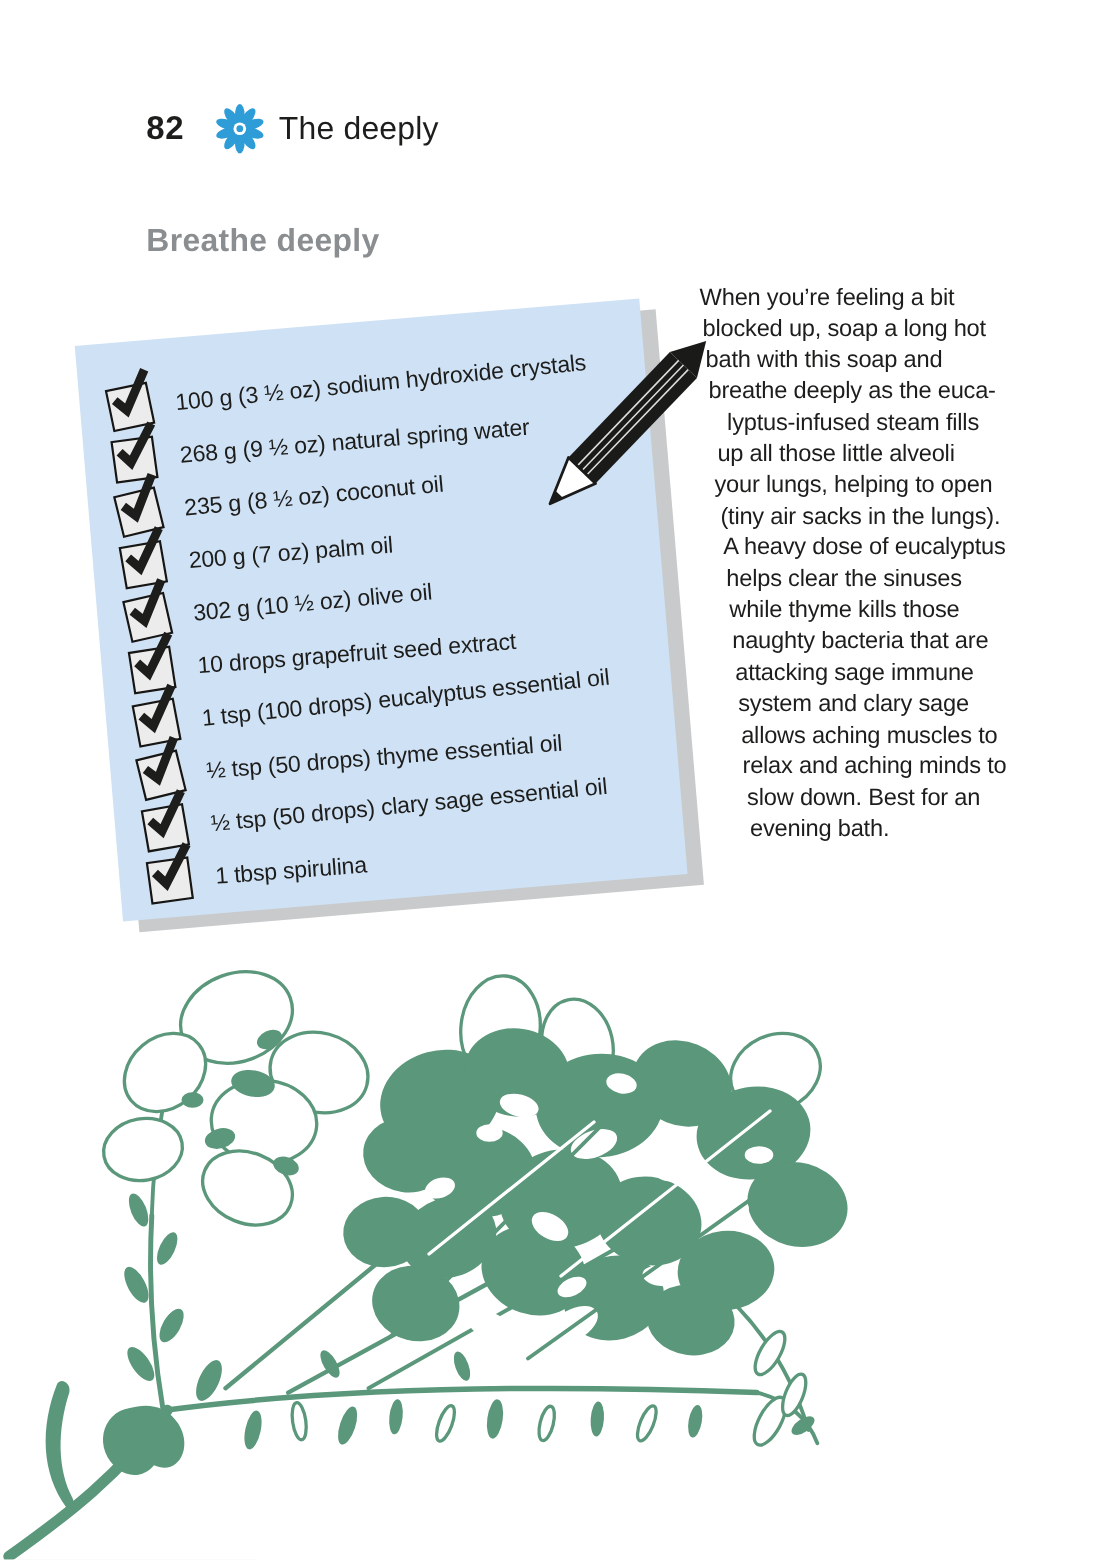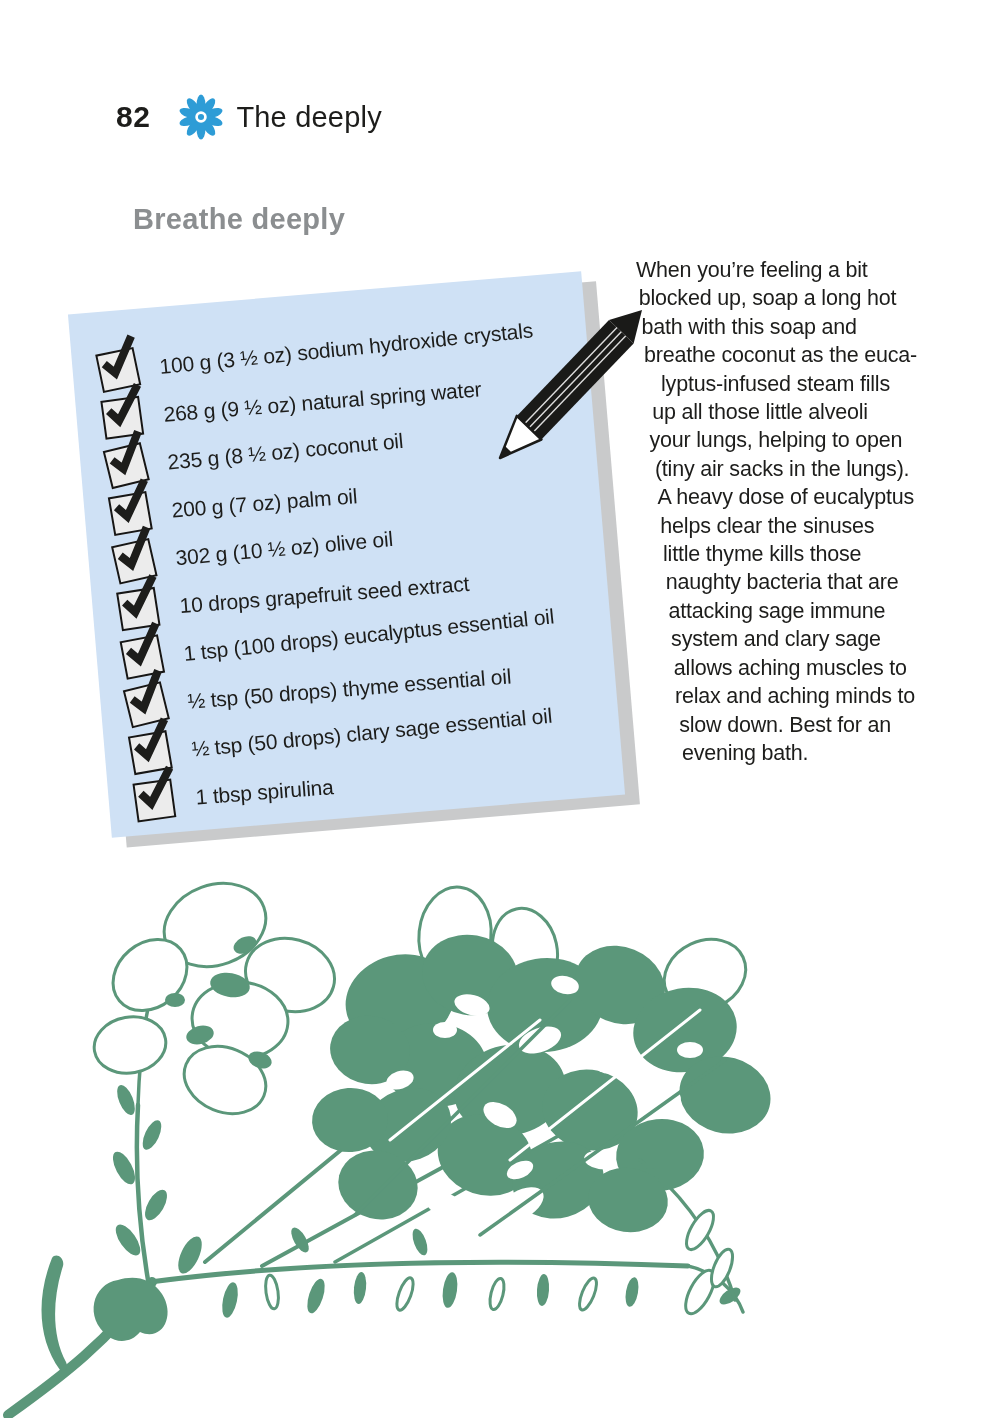--- a/index.html
+++ b/index.html
@@ -6,21 +6,21 @@
   .page{
     position:relative;
     width:1000px;height:1418px;
     margin:0 auto;
     background:var(--page-bg,#fff);
     overflow:hidden;
     font-family:"Liberation Sans",sans-serif;
     color:var(--text,#1d1d1b);
   }
   
-  .header{position:absolute;left:116px;top:94px;display:flex;align-items:center;}
+  .header{position:absolute;left:133px;top:94px;display:flex;align-items:center;}
   .page-num{font-size:30px;font-weight:700;letter-spacing:.5px;}
   .flower{width:46px;height:46px;margin-left:28px;margin-right:12px;}
   .section{font-size:29px;letter-spacing:.2px;}
   .recipe-title{
     position:absolute;left:133px;top:203px;margin:0;
     font-size:29px;font-weight:700;color:var(--title-gray,#8b8e90);letter-spacing:.3px;
   }
   
   .note-card{
     position:absolute;left:89px;top:292px;width:515px;height:525px;
@@ -196,28 +196,28 @@
 
     <polygon points="500,458 516.8,415.9 541.4,439.5" fill="#ffffff" stroke="var(--pencil-black)" stroke-width="2.5" stroke-linejoin="round"></polygon>
 
     <polygon points="500,458 504.7,445.8 511.9,452.8" fill="var(--pencil-black)"></polygon>
   </svg>
 
   <div class="description">
     <div class="desc-line" style="margin-left:0px">When you’re feeling a bit</div>
     <div class="desc-line" style="margin-left:2.7px">blocked up, soap a long hot</div>
     <div class="desc-line" style="margin-left:5.4px">bath with this soap and</div>
-    <div class="desc-line" style="margin-left:8.1px">breathe coconut as the euca-</div>
+    <div class="desc-line" style="margin-left:8.1px">breathe deeply as the euca-</div>
     <div class="desc-line" style="margin-left:25px">lyptus-infused steam fills</div>
     <div class="desc-line" style="margin-left:16.2px">up all those little alveoli</div>
     <div class="desc-line" style="margin-left:13.5px">your lungs, helping to open</div>
     <div class="desc-line" style="margin-left:18.9px">(tiny air sacks in the lungs).</div>
     <div class="desc-line" style="margin-left:21.6px">A heavy dose of eucalyptus</div>
     <div class="desc-line" style="margin-left:24.3px">helps clear the sinuses</div>
-    <div class="desc-line" style="margin-left:27px">little thyme kills those</div>
+    <div class="desc-line" style="margin-left:27px">while thyme kills those</div>
     <div class="desc-line" style="margin-left:29.7px">naughty bacteria that are</div>
     <div class="desc-line" style="margin-left:32.4px">attacking sage immune</div>
     <div class="desc-line" style="margin-left:35.1px">system and clary sage</div>
     <div class="desc-line" style="margin-left:37.8px">allows aching muscles to</div>
     <div class="desc-line" style="margin-left:39px">relax and aching minds to</div>
     <div class="desc-line" style="margin-left:43.2px">slow down. Best for an</div>
     <div class="desc-line" style="margin-left:45.9px">evening bath.</div>
   </div>
 
   <svg class="plant" viewBox="0 858 1000 560">

